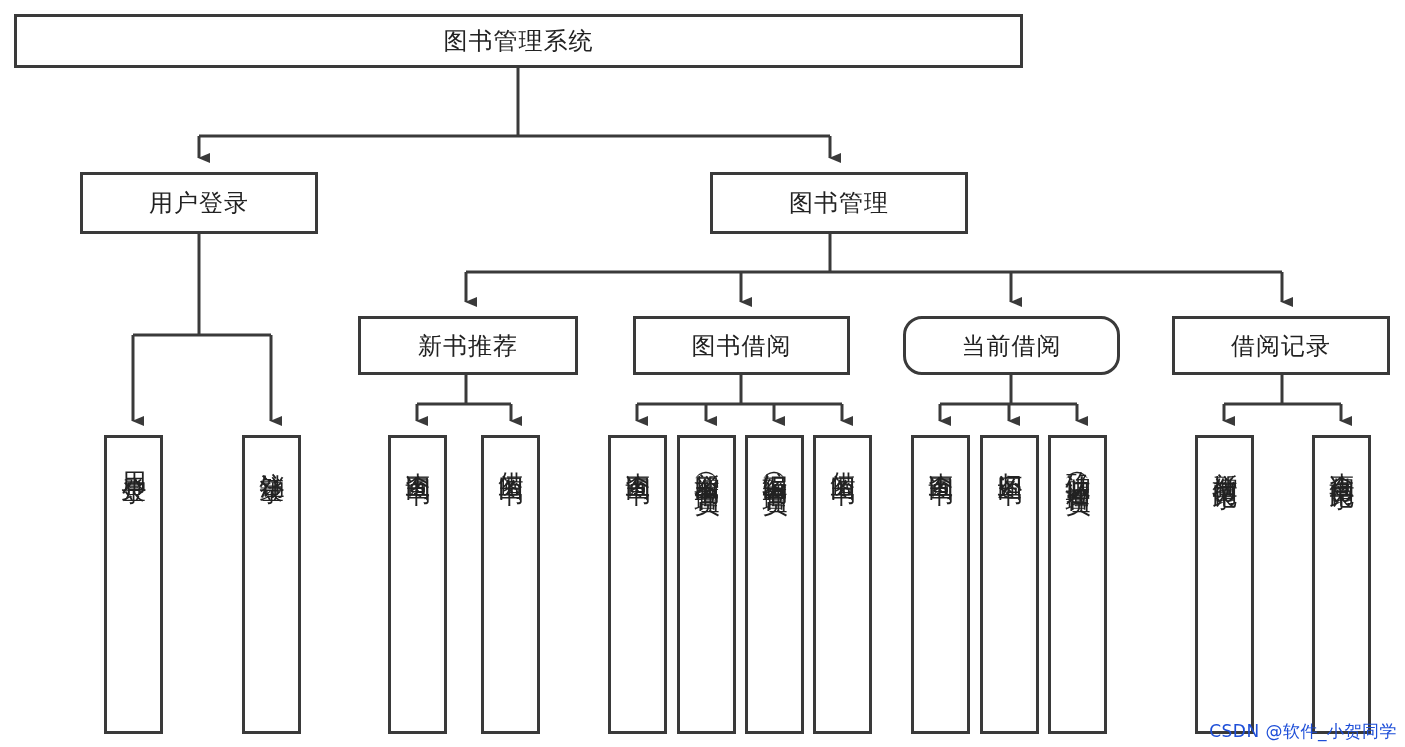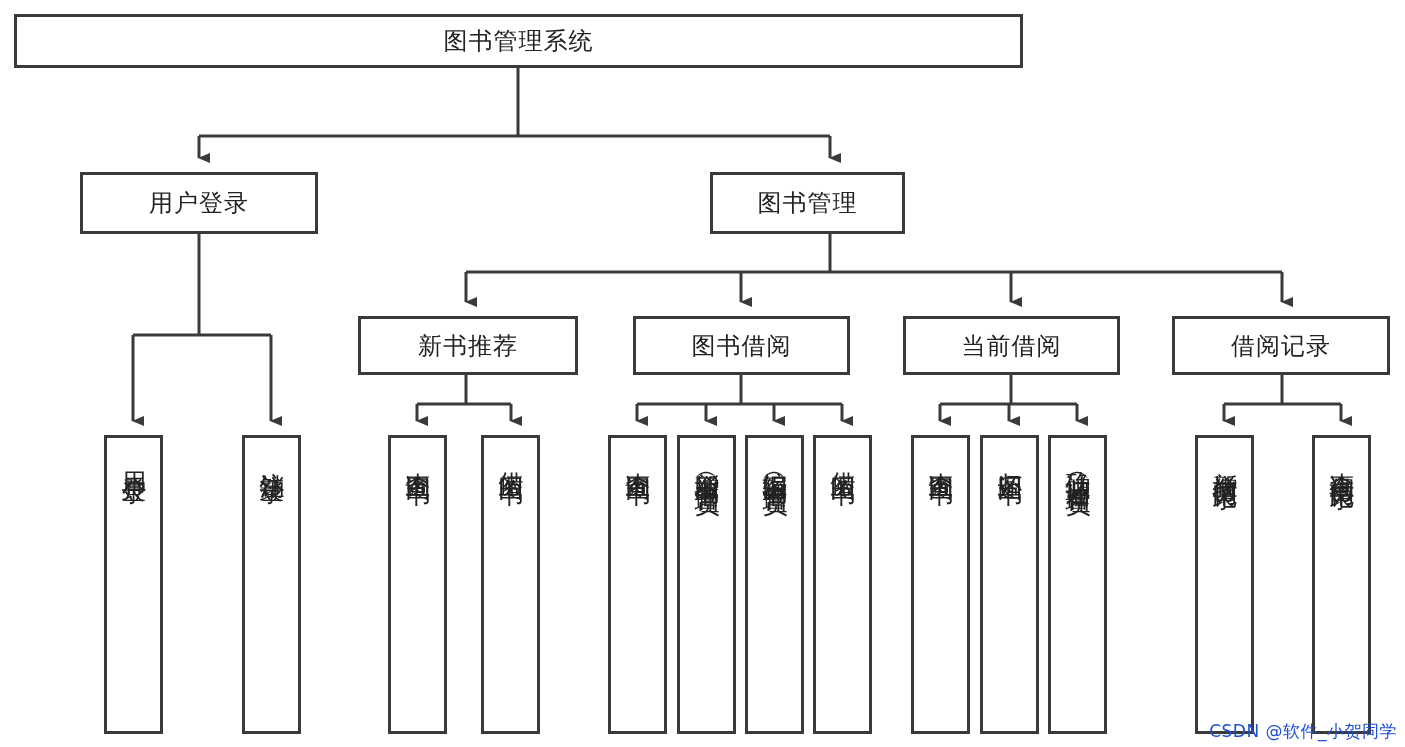--- a/index.html
+++ b/index.html
@@ -140,31 +140,31 @@
     </g>
   </svg>
 
   <div class="node-box horizontal" style="left: 14px; top: 14px; width: 1009px; height: 54px; font-family: Liberation Mono, monospace;">
     <span class="node-label">图书管理系统</span>
   </div>
 
   <div class="node-box horizontal" style="left: 80px; top: 172px; width: 238px; height: 62px;">
     <span class="node-label">用户登录</span>
   </div>
-  <div class="node-box horizontal" style="left: 710px; top: 172px; width: 195px; height: 62px;">
+  <div class="node-box horizontal" style="left: 710px; top: 172px; width: 258px; height: 62px;">
     <span class="node-label">图书管理</span>
   </div>
 
   <div class="node-box horizontal" style="left: 358px; top: 316px; width: 220px; height: 59px;">
     <span class="node-label">新书推荐</span>
   </div>
   <div class="node-box horizontal" style="left: 633px; top: 316px; width: 217px; height: 59px; font-family: Liberation Mono, monospace;">
     <span class="node-label">图书借阅</span>
   </div>
-  <div class="node-box horizontal" style="left: 903px; top: 316px; width: 217px; height: 59px;">
+  <div class="node-box horizontal" style="left: 903px; top: 316px; width: 217px; height: 59px; border-radius: 19px;">
     <span class="node-label">当前借阅</span>
   </div>
   <div class="node-box horizontal" style="left: 1172px; top: 316px; width: 218px; height: 59px;">
     <span class="node-label">借阅记录</span>
   </div>
 
   <div class="node-box vertical" style="left: 104px; top: 435px; width: 59px; height: 299px;">
     <span class="vtext">用户登录</span>
   </div>
   <div class="node-box vertical" style="left: 242px; top: 435px; width: 59px; height: 299px;">

